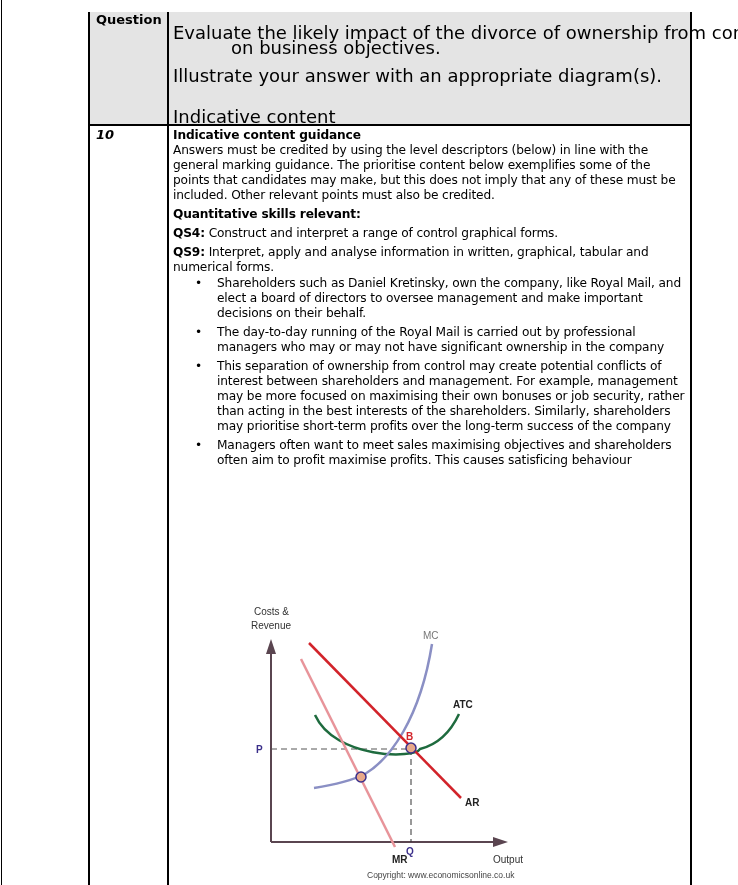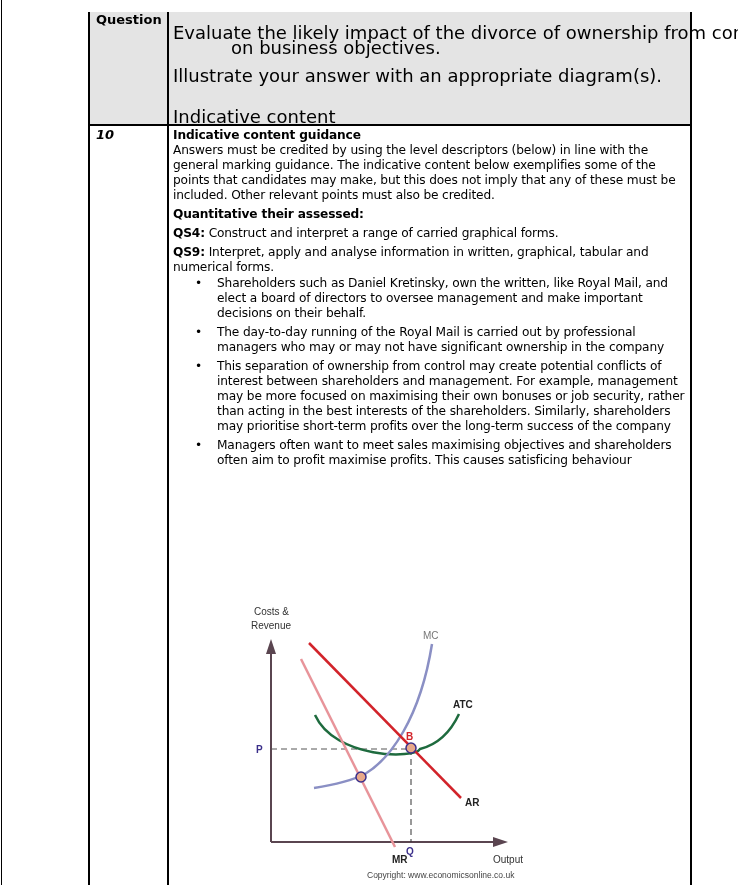--- a/index.html
+++ b/index.html
@@ -37,26 +37,26 @@
   <div class="cell-label" style="left:8px; top:0px;">Question</div>
   <div class="txt" style="left:85px; top:13px;">Evaluate the likely impact of the divorce of ownership from control</div>
   <div class="txt" style="left:107px; top:28px;margin-left:36px;">on business objectives.</div>
   <div class="txt" style="left:85px; top:56px;">Illustrate your answer with an appropriate diagram(s).</div>
   <div class="txt" style="left:85px; top:97px;">Indicative content</div>
 
   <div class="cell-label" style="left:8px; top:115px;font-style:italic;">10</div>
 
   <div class="content">
     <p class="bold">Indicative content guidance</p>
-    <p>Answers must be credited by using the level descriptors (below) in line with the general marking guidance. The indicative content below exemplifies some of the points that candidates may make, but this does not imply that any of these must be included. Other relevant points must also be credited.</p>
-    <p class="bold gap">Quantitative their assessed:</p>
-    <p class="gap"><span class="bold">QS4:</span><span> Construct and interpret a range of carried graphical forms.</span></p>
+    <p>Answers must be credited by using the level descriptors (below) in line with the general marking guidance. The prioritise content below exemplifies some of the points that candidates may make, but this does not imply that any of these must be included. Other relevant points must also be credited.</p>
+    <p class="bold gap">Quantitative skills relevant:</p>
+    <p class="gap"><span class="bold">QS4:</span><span> Construct and interpret a range of control graphical forms.</span></p>
     <p class="gap"><span class="bold">QS9:</span><span> Interpret, apply and analyse information in written, graphical, tabular and numerical forms.</span></p>
     <ul class="bullets">
-      <li>Shareholders such as Daniel Kretinsky, own the written, like Royal Mail, and elect a board of directors to oversee management and make important decisions on their behalf.</li>
+      <li>Shareholders such as Daniel Kretinsky, own the company, like Royal Mail, and elect a board of directors to oversee management and make important decisions on their behalf.</li>
       <li>The day-to-day running of the Royal Mail is carried out by professional managers who may or may not have significant ownership in the company</li>
       <li>This separation of ownership from control may create potential conflicts of interest between shareholders and management. For example, management may be more focused on maximising their own bonuses or job security, rather than acting in the best interests of the shareholders. Similarly, shareholders may prioritise short-term profits over the long-term success of the company</li>
       <li>Managers often want to meet sales maximising objectives and shareholders often aim to profit maximise profits. This causes satisficing behaviour</li>
     </ul>
   </div>
 </div>
 
 <div class="diagram">
   <svg width="300" height="290" viewBox="0 0 300 290" xmlns="http://www.w3.org/2000/svg">
 

